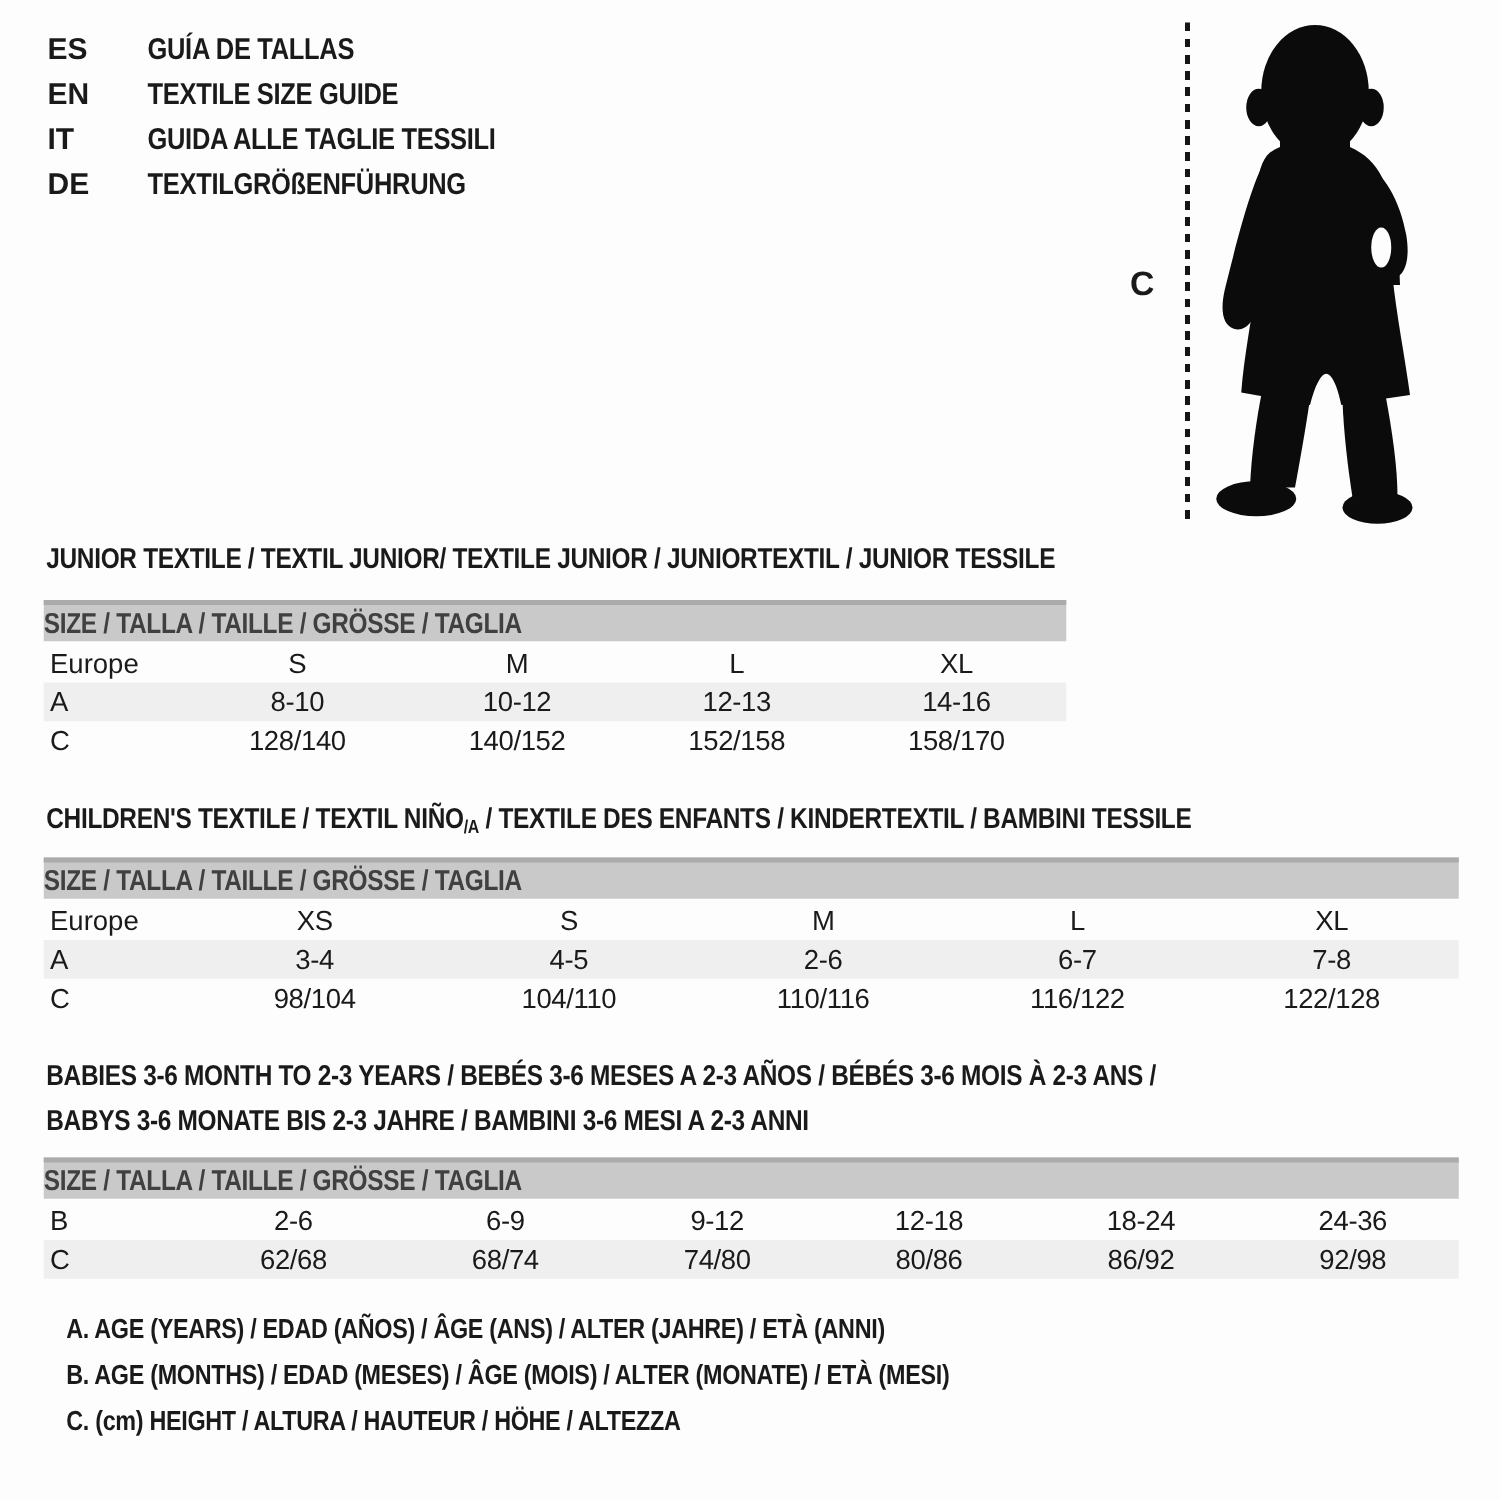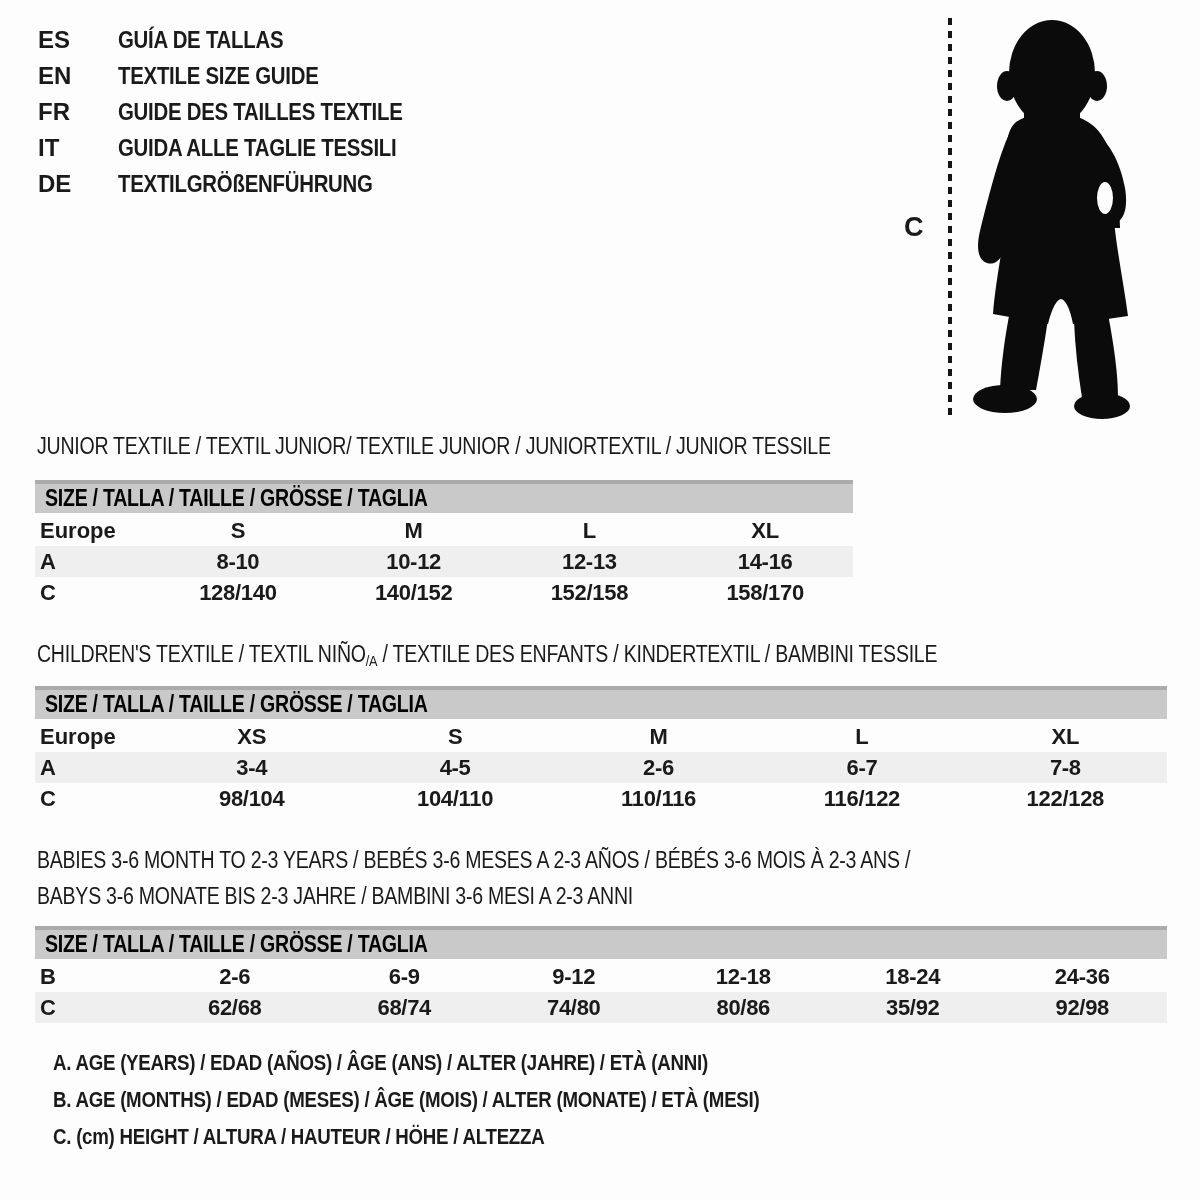--- a/index.html
+++ b/index.html
@@ -27,64 +27,60 @@
 
   
   .figure-line {
     left:948px; top:18px; width:4px; height:398px;
     background:repeating-linear-gradient(to bottom, #151515 0 7px, transparent 7px 13px);
   }
   .figure-label { left:904px; top:212px; font-size:27px; font-weight:bold; }
   .figure-svg { left:960px; top:16px; width:180px; height:404px; }
 
   
-  .sec-heading { font-size:23px; font-weight:normal; line-height:26px;text-align:right; }
+  .sec-heading { font-size:23px; font-weight:bold; line-height:26px;text-align:right; }
   #junior-heading   { left:37px; top:433px; }
   #children-heading { left:37px; top:641px; }
   #babies-heading1  { left:37px; top:847px; }
   #babies-heading2  { left:37px; top:883px; }
   .subscript { font-size:15px; position:relative; top:4px; }
 
   
   .size-table { left:35px; }
   #junior-table   { top:480px; width:818px; }
   #children-table { top:686px; width:1132px; }
   #babies-table   { top:926px; width:1132px; }
   .table-bar {
     height:29px; line-height:29px;
     background:#c9c9c9;
     border-top:4px solid #ababab;
-    padding-left:10px;
-    font-size:23px; font-weight:bold; color:#000000;
-  }
-  .trow { display:flex; height:31px; line-height:31px; font-size:22px; font-weight:bold; }
+    padding-left:0;
+    font-size:23px; font-weight:bold; color:#404040;
+  }
+  .trow { display:flex; height:31px; line-height:31px; font-size:22px; font-weight:normal; }
   .trow.first { margin-top:2px; }
   .trow.shaded { background:#efefef; }
   .tlabel { flex:0 0 110px; width:110px; padding-left:5px; }
   .tcell { flex:1; text-align:center; letter-spacing:-0.3px; }
 
   
   .footnotes { left:37px; top:1044px;margin-left:16px; }
   .footnote { height:37px; line-height:37px; font-size:22px; font-weight:bold; }
 </style>
 </head>
 <body>
 
 <div class="abs lang-block">
   <div class="lang-row">
     <span class="lang-code">ES</span>
     <span class="condensed">GUÍA DE TALLAS</span>
   </div>
   <div class="lang-row">
     <span class="lang-code">EN</span>
     <span class="condensed">TEXTILE SIZE GUIDE</span>
-  </div>
-  <div class="lang-row">
-    <span class="lang-code">FR</span>
-    <span class="condensed">GUIDE DES TAILLES TEXTILE</span>
   </div>
   <div class="lang-row">
     <span class="lang-code">IT</span>
     <span class="condensed">GUIDA ALLE TAGLIE TESSILI</span>
   </div>
   <div class="lang-row">
     <span class="lang-code">DE</span>
     <span class="condensed">TEXTILGRÖßENFÜHRUNG</span>
   </div>
 </div>
@@ -190,21 +186,21 @@
     <span class="tcell">12-18</span>
     <span class="tcell">18-24</span>
     <span class="tcell">24-36</span>
   </div>
   <div class="trow shaded">
     <span class="tlabel">C</span>
     <span class="tcell">62/68</span>
     <span class="tcell">68/74</span>
     <span class="tcell">74/80</span>
     <span class="tcell">80/86</span>
-    <span class="tcell">35/92</span>
+    <span class="tcell">86/92</span>
     <span class="tcell">92/98</span>
   </div>
 </div>
 
 <div class="abs footnotes">
   <div class="footnote">
     <span class="condensed">A. AGE (YEARS) / EDAD (AÑOS) / ÂGE (ANS) / ALTER (JAHRE) / ETÀ (ANNI)</span>
   </div>
   <div class="footnote">
     <span class="condensed">B. AGE (MONTHS) / EDAD (MESES) / ÂGE (MOIS) / ALTER (MONATE) / ETÀ (MESI)</span>

